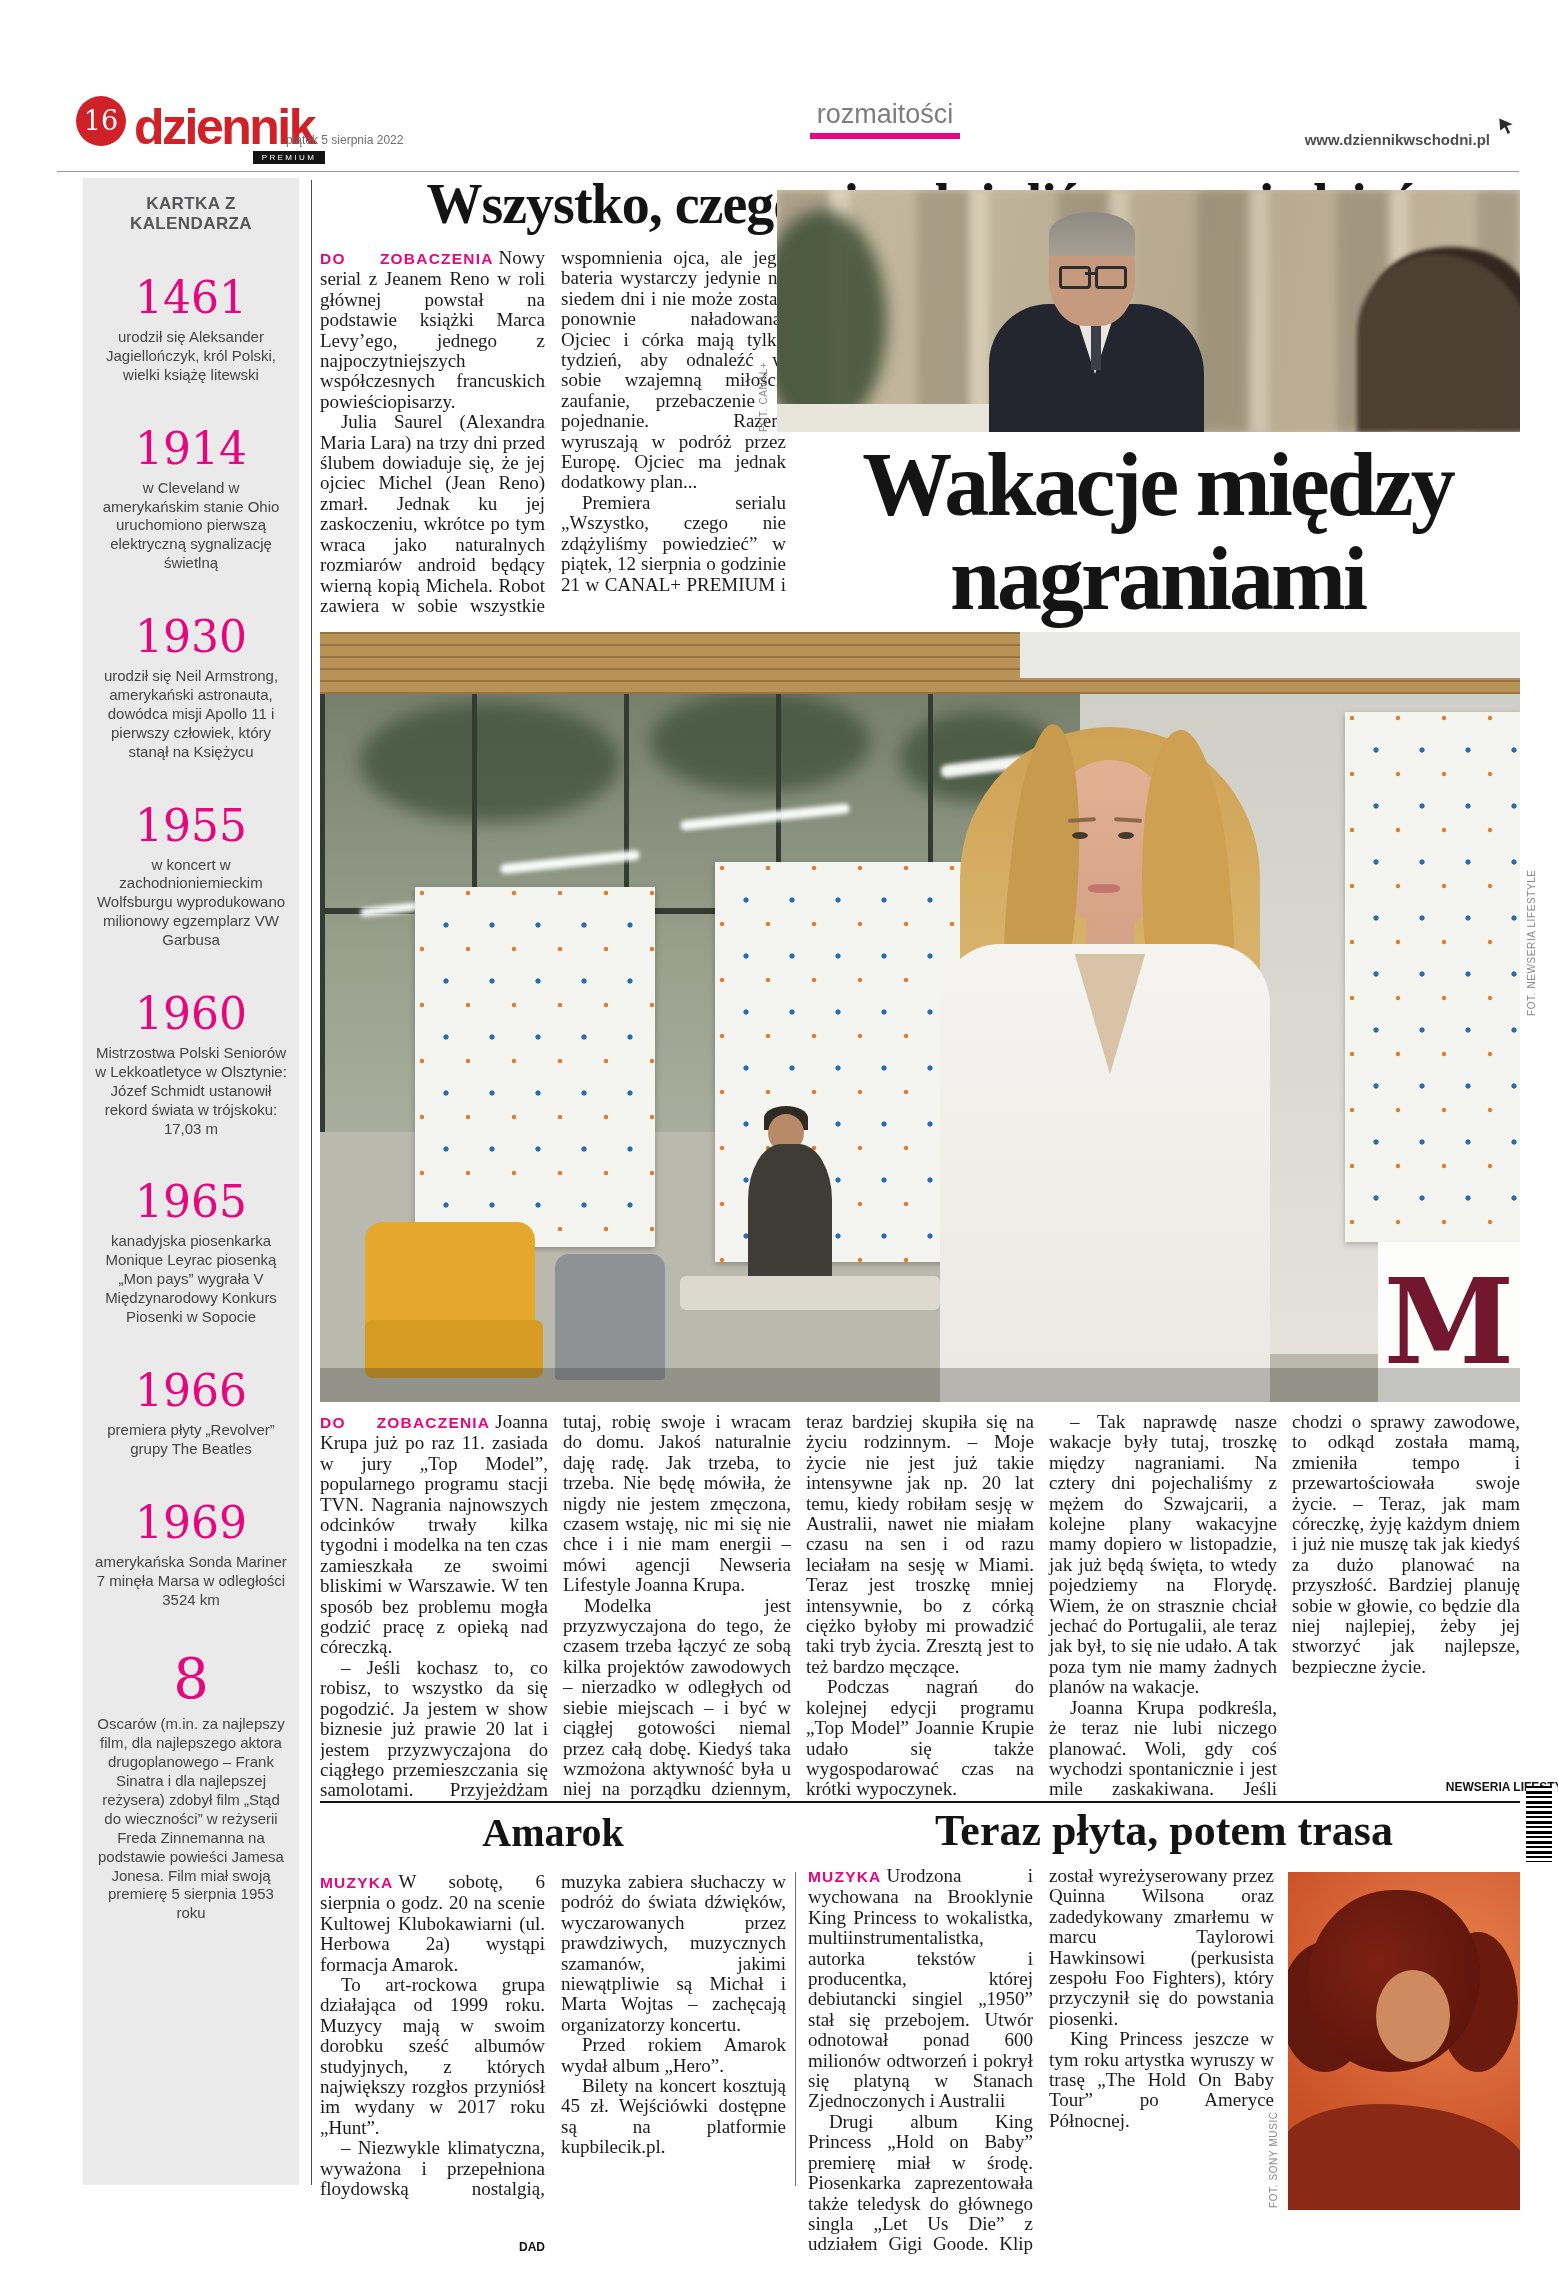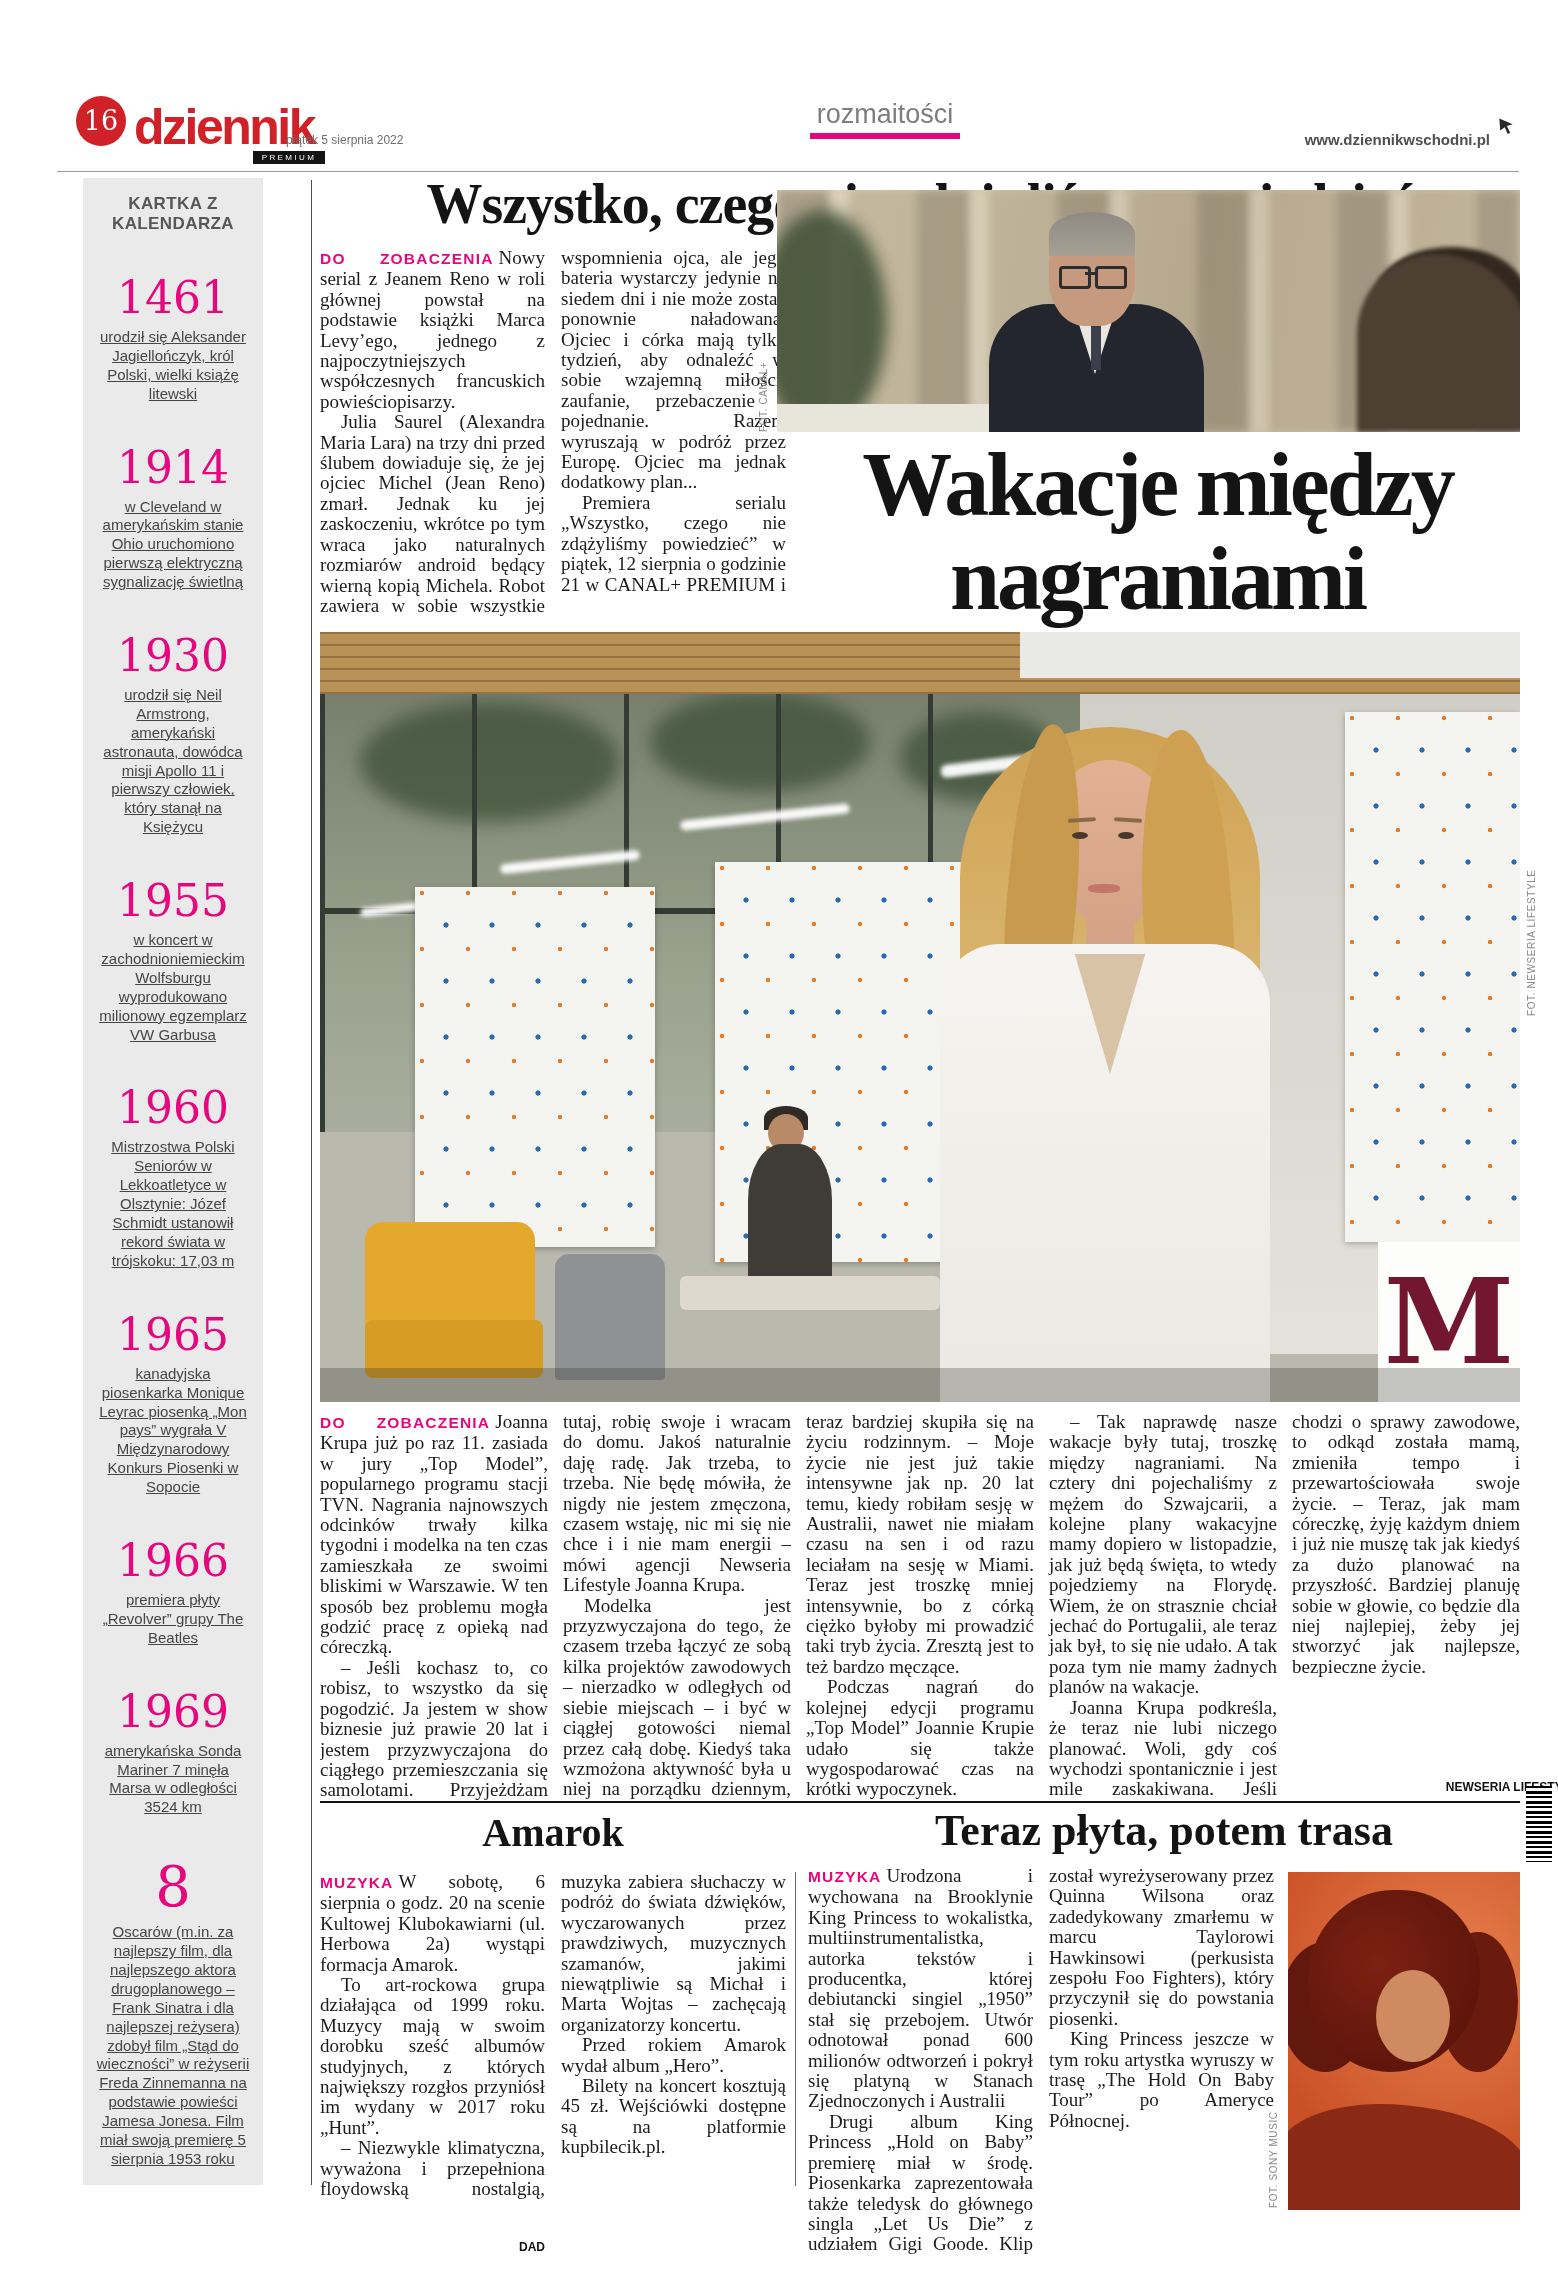--- a/index.html
+++ b/index.html
@@ -19,28 +19,28 @@
         font-size:12px;color:#6e6e6e;}
   .section-label{left:770px;top:99px;width:230px;text-align:center;
         font-family:"Liberation Sans",sans-serif;font-size:27px;color:#7d7d7d;}
   .section-bar{left:810px;top:133px;width:150px;height:6px;background:#e6077e;}
   .website{left:1260px;top:131px;width:230px;text-align:right;
         font-family:"Liberation Sans",sans-serif;font-size:15px;color:#4f4f4f;font-weight:bold;}
   .cursor-icon{left:1496px;top:116px;width:20px;height:20px;}
   .header-rule{left:57px;top:171px;width:1462px;height:1px;background:#9a9a9a;}
 
   
-  .sidebar{left:83px;top:178px;width:180px;height:2007px;background:#eaeaea;
+  .sidebar{left:83px;top:178px;width:216px;height:2007px;background:#eaeaea;
         font-family:"Liberation Sans",sans-serif;text-align:center;overflow:hidden;}
   .cal-title{padding-top:16px;font-size:17px;font-weight:bold;color:#57575a;letter-spacing:0.4px;}
   .cal-entry{margin-top:42px;}
   .cal-entry:first-of-type{margin-top:18px;}
   .cal-year{font-family:"DejaVu Serif",serif;color:#e6077e;font-size:44px;line-height:1;}
   .cal-year.big{font-size:56px;}
-  .cal-text{font-size:15px;line-height:1.26;color:#454545;padding:8px 12px 0 12px;text-decoration:underline;}
+  .cal-text{font-size:15px;line-height:1.26;color:#454545;padding:8px 12px 0 12px;}
 
   .vrule1{left:311px;top:180px;width:1px;height:2005px;background:#4c4c4c;}
   .vrule2{left:795px;top:1872px;width:1px;height:314px;background:#6b6b6b;}
   .hrule1{left:320px;top:1801px;width:1200px;height:2px;background:#151515;}
 
   
   .headline{font-weight:bold;color:#141414;text-align:center;}
   .a1-title{left:320px;top:176px;width:1200px;font-size:56px;letter-spacing:-1px;line-height:1;}
   .a2-title{left:795px;top:438px;width:725px;font-size:90px;line-height:94px;letter-spacing:-3px;}
   .a3-title{left:320px;top:1813px;width:466px;font-size:40px;line-height:1;}

